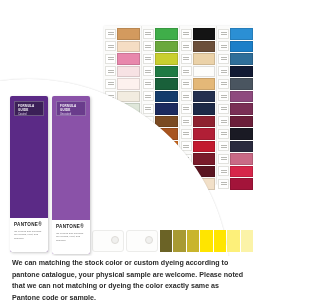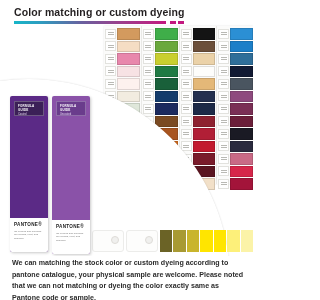--- a/index.html
+++ b/index.html
@@ -92,27 +92,20 @@
   .caption{
     position:absolute;left:12px;top:258px;width:232px;
     font-size:7.1px;line-height:11.6px;color:#2c2c2c;font-weight:bold;
   }
 </style>
 </head>
 <body>
 
 <div id="page">
 
-  <div class="title-wrap">
-    <div class="title-text">Color matching or  custom dyeing</div>
-    <div class="title-rule">
-      <span class="title-dash dash1"></span>
-      <span class="title-dash dash2"></span>
-    </div>
-  </div>
 
   <div class="stage">
 
     <div class="chart" id="chart">
         <div class="chart-col">
           <div class="swatch-row">
             <div class="swatch-lab">
               <i></i>
               <i></i>
             </div>

